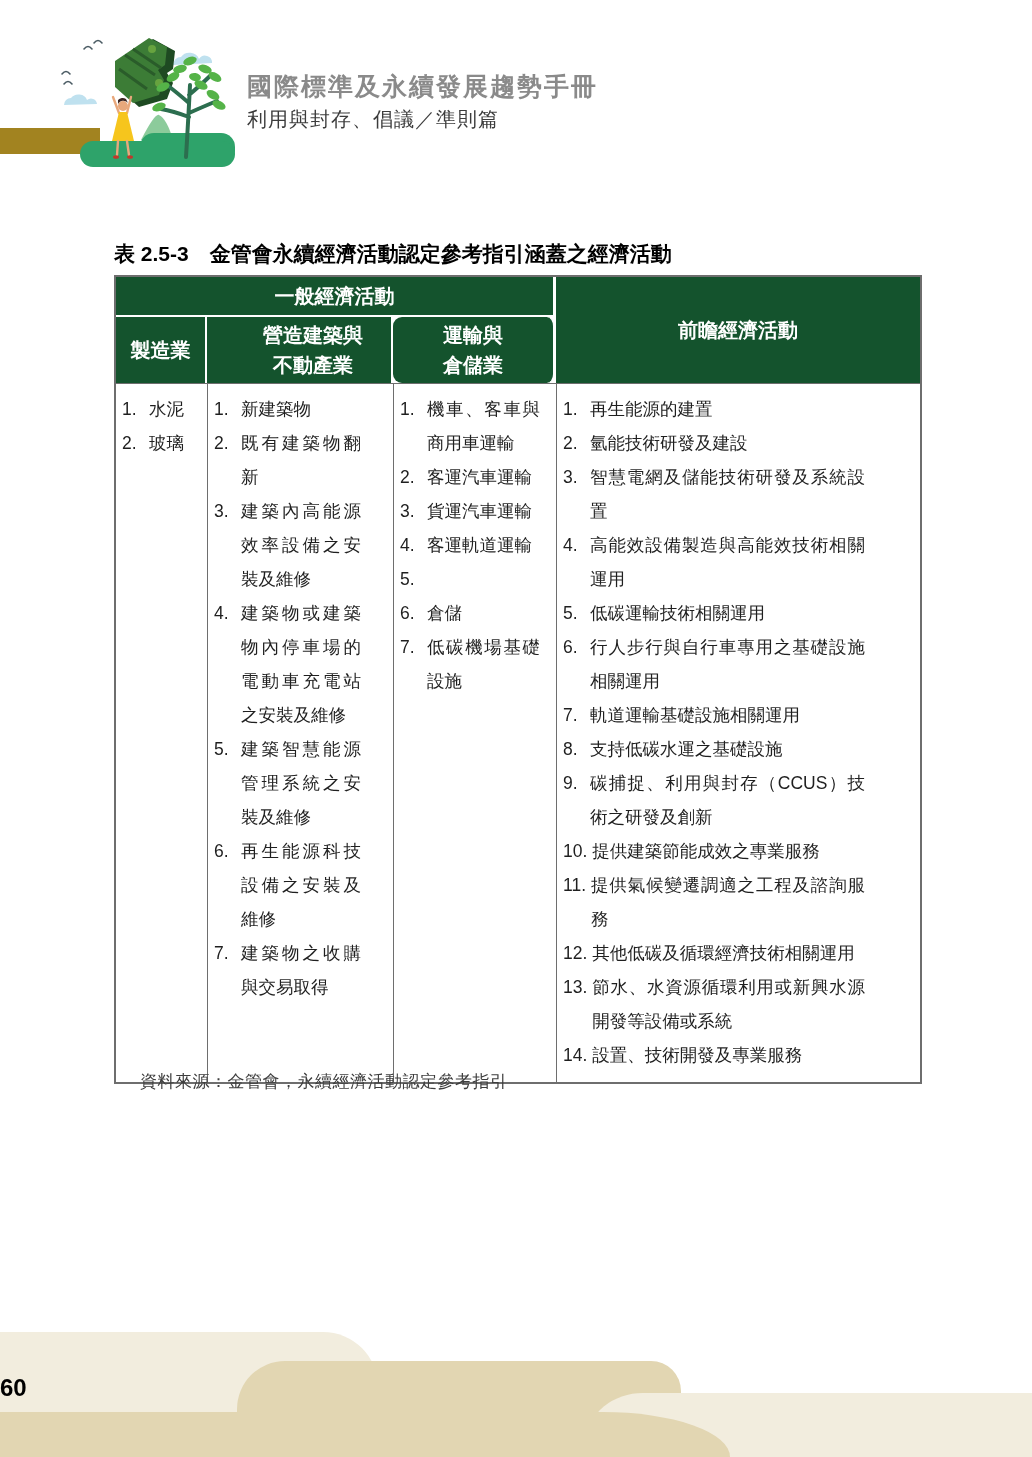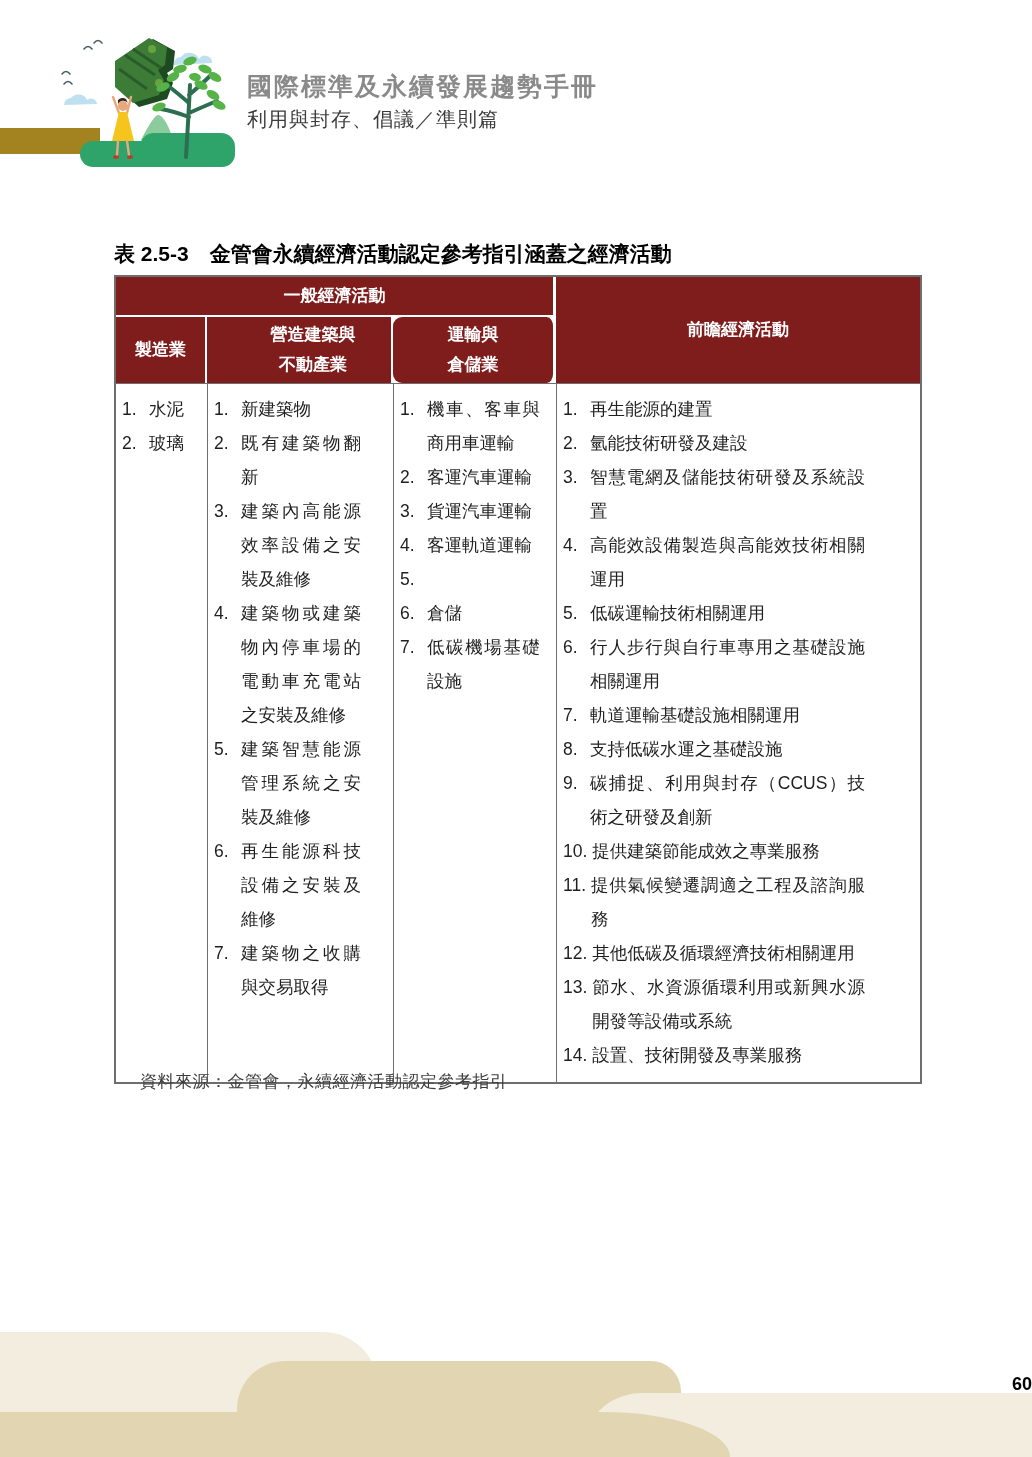--- a/index.html
+++ b/index.html
@@ -34,21 +34,21 @@
     position:absolute; left:114px; top:275px; width:804px;
     border:2px solid #6e6e6e; background:#fff; box-sizing:content-box;
   }
   .thead {
     display:grid;
     grid-template-columns:91px 186px 163px 1fr;
     grid-template-rows:40px 66px;
     background:#fff; border-bottom:1px solid #6e6e6e;
   }
   .hcell {
-    background:#7f1d1d; color:#ffffff; font-weight:bold; font-size:17px;
+    background:#14532d; color:#ffffff; font-weight:bold; font-size:20px;
     display:flex; align-items:center; justify-content:center; text-align:center;
     line-height:30px;
   }
   .h-general { grid-column:1/4; grid-row:1; border-bottom:2px solid #fff; border-right:3px solid #fff; }
   .h-forward { grid-column:4; grid-row:1/3; }
   .h-c1 { grid-column:1; grid-row:2; border-right:2px solid #fff; }
   .h-c2 { grid-column:2; grid-row:2; border-right:2px solid #fff; flex-direction:column;padding-left:28px; }
   .h-c3 { grid-column:3; grid-row:2; border-right:3px solid #fff; flex-direction:column;border-radius:9px; }
   .tbody {
     display:grid;
@@ -72,22 +72,22 @@
   
   .f-cream-left  { position:absolute; left:0; top:1332px; width:378px; height:125px;
                    background:#F2EDDE; border-top-right-radius:55px; z-index:1; }
   .f-tan-tab     { position:absolute; left:237px; top:1361px; width:444px; height:96px;
                    background:#E2D6B2; border-top-left-radius:48px; border-top-right-radius:30px; z-index:2; }
   .f-cream-right { position:absolute; left:588px; top:1393px; width:444px; height:64px;
                    background:#F2EDDE; border-top-left-radius:55px 45px; z-index:3; }
   .f-tan-bottom  { position:absolute; left:0; top:1412px; width:730px; height:45px;
                    background:#E2D6B2; border-top-right-radius:130px 46px; z-index:4; }
   .page-num {
-    position:absolute; left:0; top:1374px; width:1032px; text-align:right;
-    font-size:18px; font-weight:bold; color:#000; z-index:5;
+    position:absolute; left:0; top:1374px; width:1032px; text-align:left;
+    font-size:24px; font-weight:bold; color:#000; z-index:5;
   }
 </style>
 </head>
 <body>
 
 <div class="page">
 
   <div class="brand-bar"></div>
 
   <svg class="illustration" viewBox="0 0 185 155" xmlns="http://www.w3.org/2000/svg">

